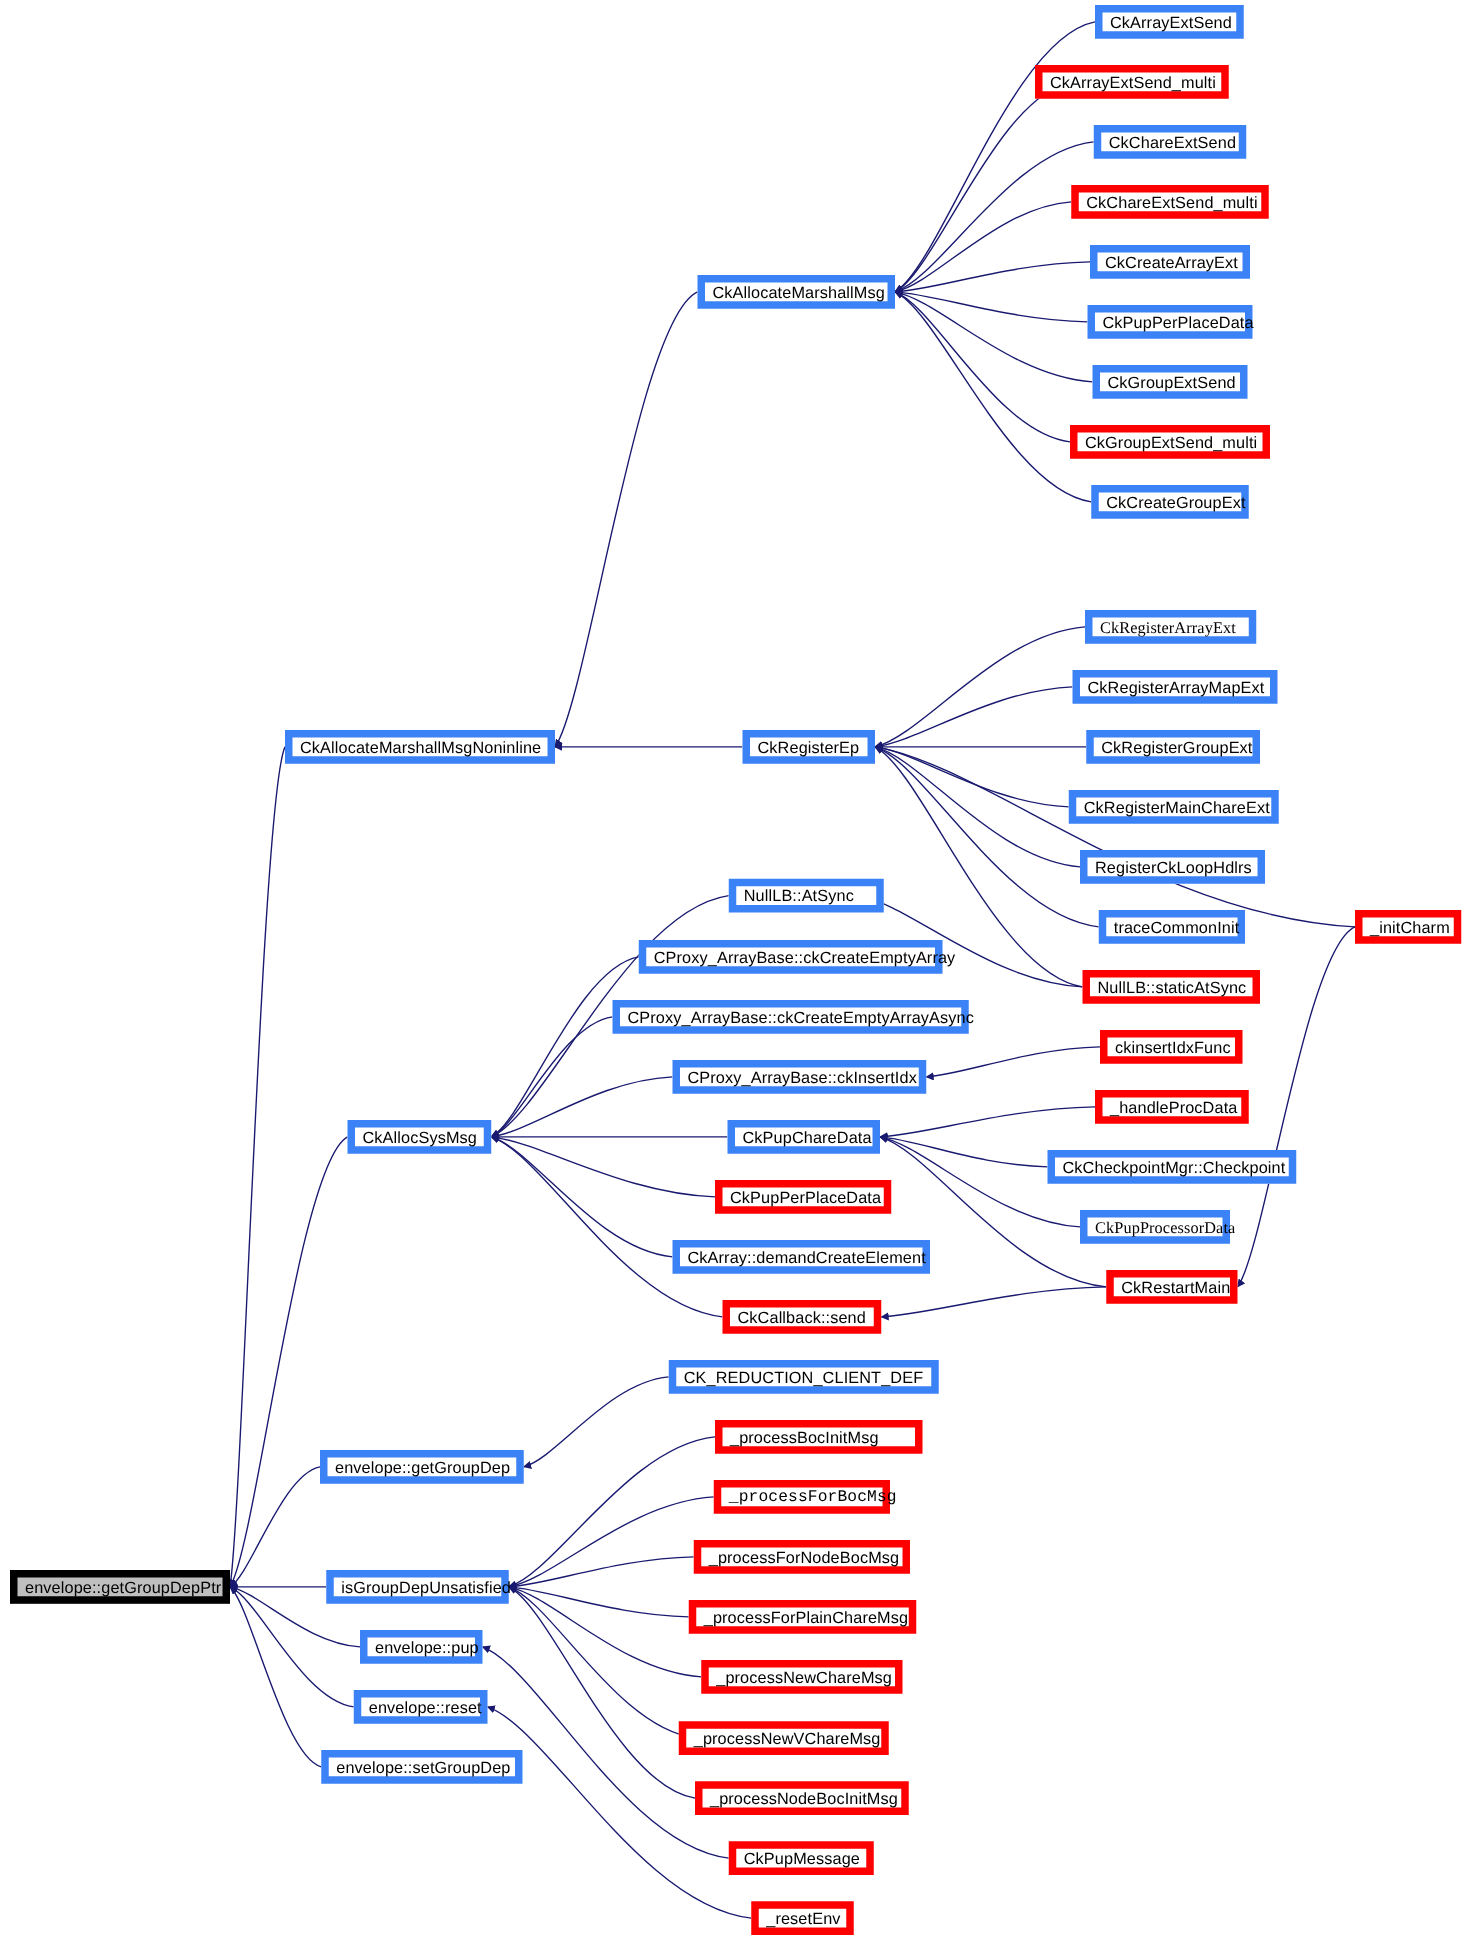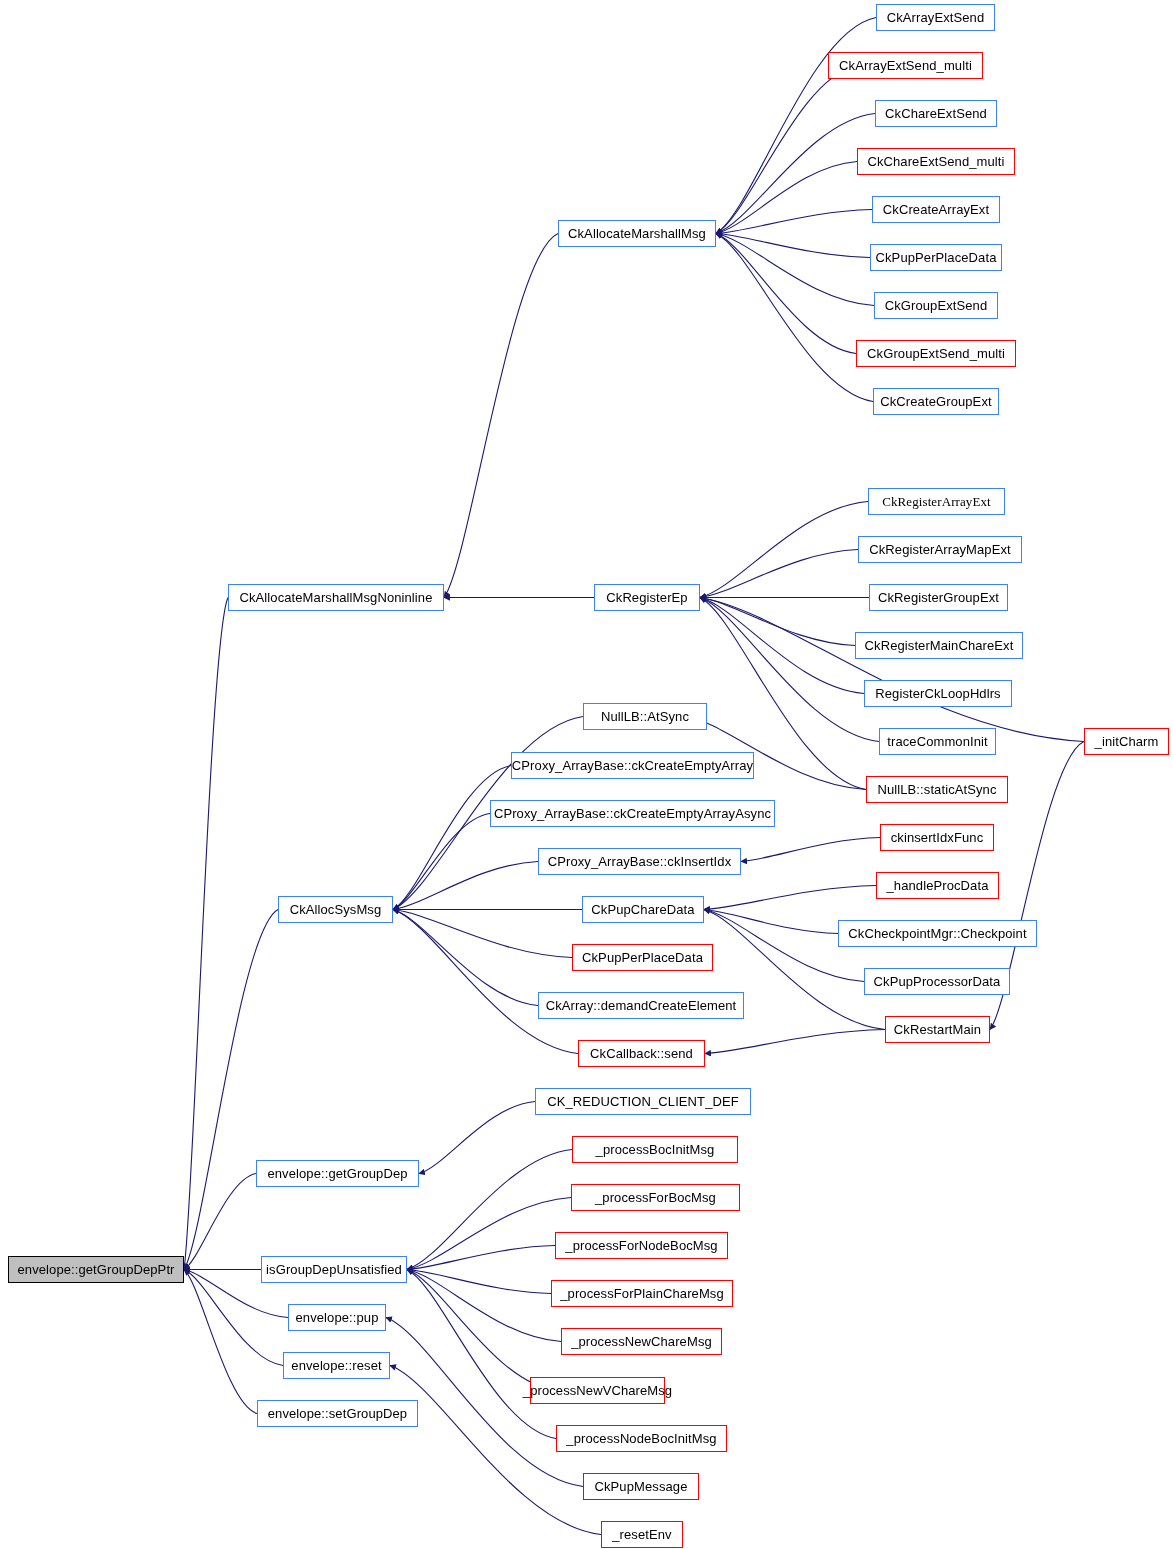--- a/index.html
+++ b/index.html
@@ -19,28 +19,27 @@
     position: absolute;
     left: 0;
     top: 0;
     width: 1173px;
     height: 1549px;
     pointer-events: none;
   }
   .node {
     position: absolute;
     box-sizing: border-box;
-    border: 1px solid #3b82f6;
+    border: 6px solid #3b82f6;
     background: #ffffff;
     color: #000000;
     font-size: 13px;
     line-height: 1;
     display: flex;
     align-items: center;
-    justify-content: center;
     white-space: nowrap;
     height: 27px;
     letter-spacing: 0.1px;
   }
   .node.red {
     border-color: #ff0000;
   }
   .node.current {
     background: #bfbfbf;
     border-color: #000000;
@@ -132,33 +131,33 @@
       </div>
       <div class="node" style="left: 257px; top: 1400px; width: 161px;">
         <span class="label">envelope::setGroupDep</span>
       </div>
       <div class="node" style="left: 535px; top: 1088px; width: 216px;">
         <span class="label">CK_REDUCTION_CLIENT_DEF</span>
       </div>
       <div class="node red" style="left: 572px; top: 1136px; width: 166px;">
         <span class="label">_processBocInitMsg</span>
       </div>
-      <div class="node red" style="left: 571px; top: 1184px; width: 169px;">
+      <div class="node red" style="left: 571px; top: 1184px; width: 141px; font-family: Liberation Mono, monospace;">
         <span class="label">_processForBocMsg</span>
       </div>
       <div class="node red" style="left: 555px; top: 1232px; width: 173px;">
         <span class="label">_processForNodeBocMsg</span>
       </div>
       <div class="node red" style="left: 551px; top: 1280px; width: 182px;">
         <span class="label">_processForPlainChareMsg</span>
       </div>
       <div class="node red" style="left: 561px; top: 1328px; width: 161px;">
         <span class="label">_processNewChareMsg</span>
       </div>
-      <div class="node red" style="left: 530px; top: 1377px; width: 135px;">
+      <div class="node red" style="left: 543px; top: 1377px; width: 168px;">
         <span class="label">_processNewVChareMsg</span>
       </div>
       <div class="node red" style="left: 556px; top: 1425px; width: 171px;">
         <span class="label">_processNodeBocInitMsg</span>
       </div>
       <div class="node red" style="left: 583px; top: 1473px; width: 116px;">
         <span class="label">CkPupMessage</span>
       </div>
       <div class="node red" style="left: 601px; top: 1521px; width: 82px;">
         <span class="label">_resetEnv</span>
@@ -192,21 +191,21 @@
       </div>
       <div class="node red" style="left: 880px; top: 824px; width: 114px;">
         <span class="label">ckinsertIdxFunc</span>
       </div>
       <div class="node red" style="left: 876px; top: 872px; width: 123px;">
         <span class="label">_handleProcData</span>
       </div>
       <div class="node" style="left: 838px; top: 920px; width: 199px;">
         <span class="label">CkCheckpointMgr::Checkpoint</span>
       </div>
-      <div class="node" style="left: 864px; top: 968px; width: 146px;">
+      <div class="node" style="left: 864px; top: 968px; width: 120px; font-family: Liberation Serif, serif;">
         <span class="label">CkPupProcessorData</span>
       </div>
       <div class="node red" style="left: 885px; top: 1016px; width: 105px;">
         <span class="label">CkRestartMain</span>
       </div>
       <div class="node" style="left: 228px; top: 584px; width: 216px;">
         <span class="label">CkAllocateMarshallMsgNoninline</span>
       </div>
       <div class="node" style="left: 594px; top: 584px; width: 106px;">
         <span class="label">CkRegisterEp</span>

